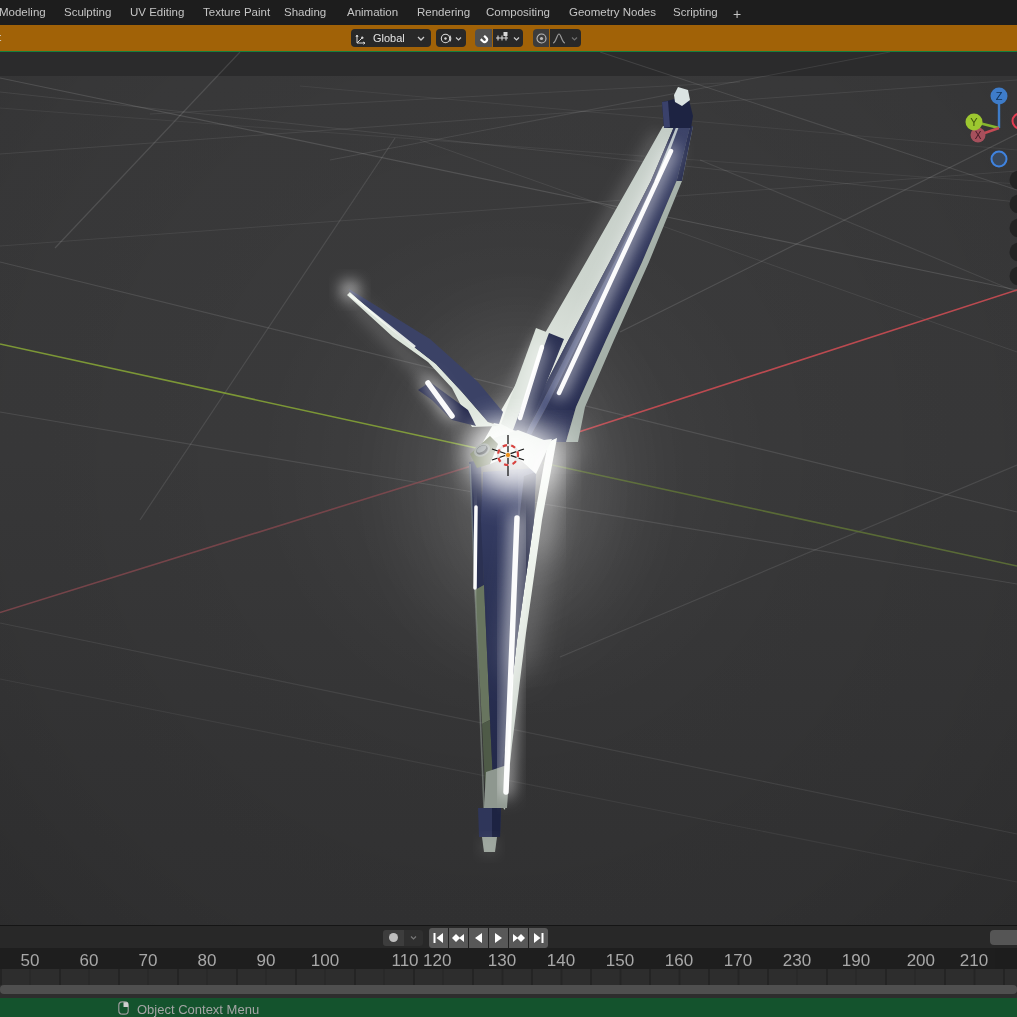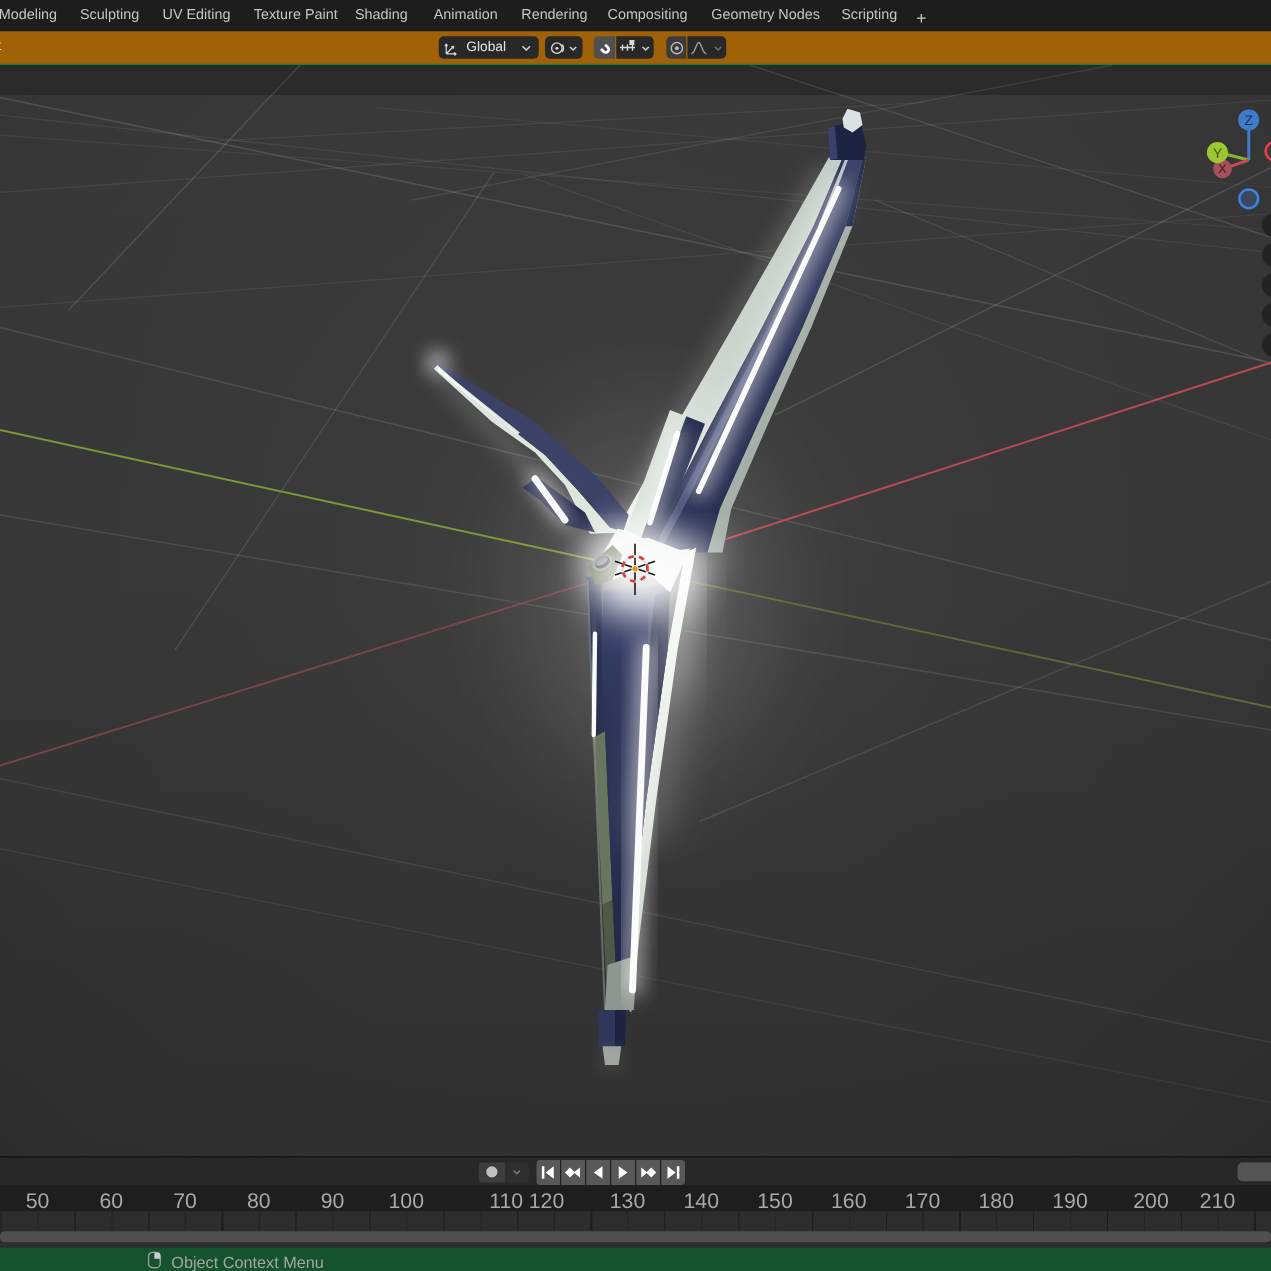--- a/index.html
+++ b/index.html
@@ -279,21 +279,21 @@
     <span style="position:absolute;left:187.0px;top:3px;width:40px;text-align:center">80</span>
     <span style="position:absolute;left:246.0px;top:3px;width:40px;text-align:center">90</span>
     <span style="position:absolute;left:305.0px;top:3px;width:40px;text-align:center">100</span>
     <span style="position:absolute;left:385px;top:3px;width:40px;text-align:center">110</span>
     <span style="position:absolute;left:423.0px;top:3px;width:40px;text-align:left">120</span>
     <span style="position:absolute;left:482.0px;top:3px;width:40px;text-align:center">130</span>
     <span style="position:absolute;left:541.0px;top:3px;width:40px;text-align:center">140</span>
     <span style="position:absolute;left:600.0px;top:3px;width:40px;text-align:center">150</span>
     <span style="position:absolute;left:659.0px;top:3px;width:40px;text-align:center">160</span>
     <span style="position:absolute;left:718.0px;top:3px;width:40px;text-align:center">170</span>
-    <span style="position:absolute;left:777.0px;top:3px;width:40px;text-align:center">180</span>
+    <span style="position:absolute;left:777.0px;top:3px;width:40px;text-align:center">230</span>
     <span style="position:absolute;left:836.0px;top:3px;width:40px;text-align:center">190</span>
     <span style="position:absolute;left:895.0px;top:3px;width:40px;text-align:right">200</span>
     <span style="position:absolute;left:954.0px;top:3px;width:40px;text-align:center">210</span>
   </div>
 <div class="abs" style="left:0;top:969px;width:1017px;height:16px;background:#2d2d2d;background-image:repeating-linear-gradient(90deg,#1e1e1e 0px,#1e1e1e 1px,transparent 1px,transparent 59px),repeating-linear-gradient(90deg,#252525 0px,#252525 1px,transparent 1px,transparent 29.5px);background-position:0.5px 0,0.5px 0"></div>
 <div class="abs" style="left:0;top:985px;width:1017px;height:9px;background:#2d2d2d">
     <div class="abs" style="left:0;top:0;width:1017px;height:9px;background:#4f4f4f;border-radius:4px"></div>
   </div>
 <div class="abs" style="left:0;top:994px;width:1017px;height:4px;background:#2d2d2d"></div>
 <div class="abs" style="left:0;top:998px;width:1017px;height:19px;background:#14532d;color:#a5a5a5;font-size:13px">

